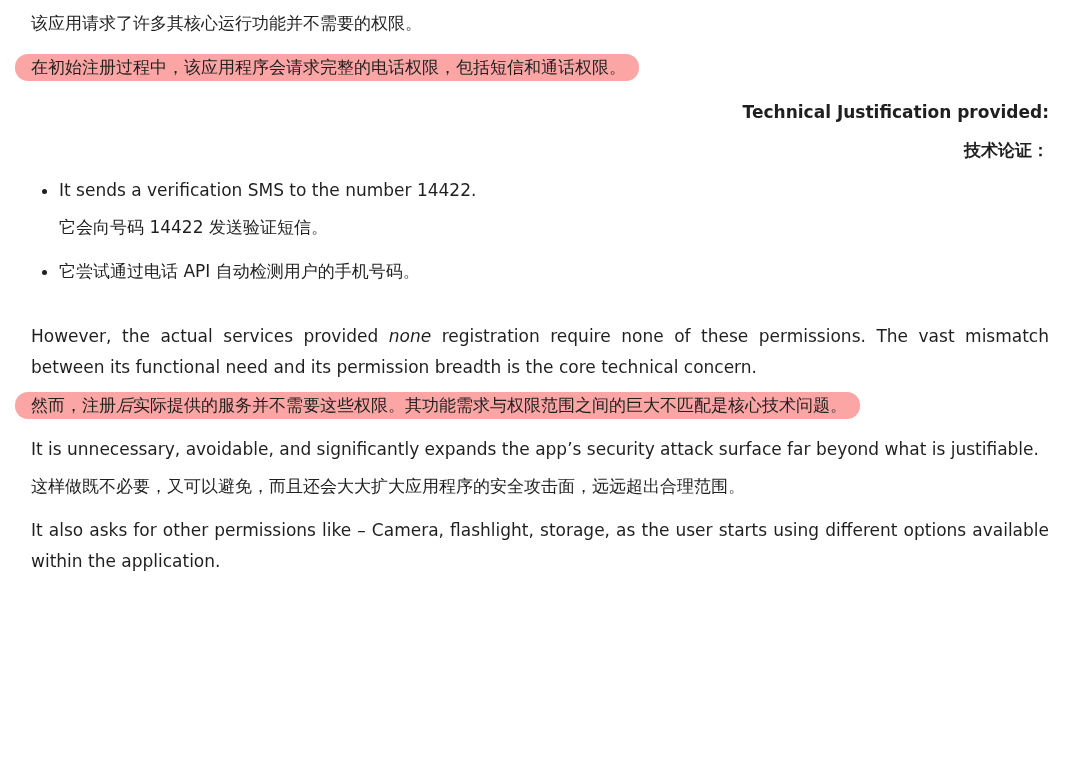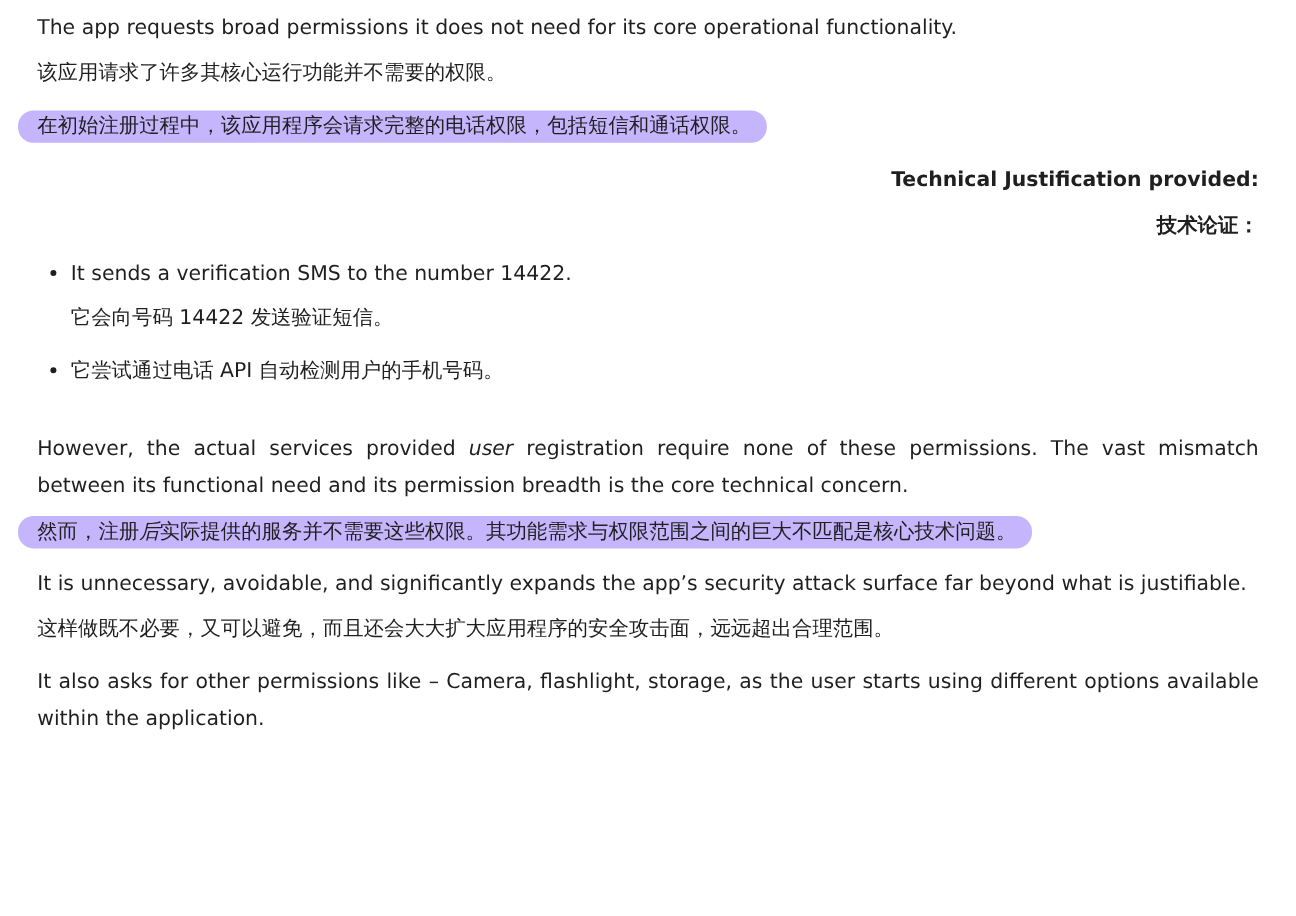--- a/index.html
+++ b/index.html
@@ -17,21 +17,21 @@
   }
   .para { line-height: 31px; }
   .justify { text-align: justify; }
   .bold { font-weight: 700; text-align: right; }
   .mb6  { margin-bottom: 6px; }
   .mb7  { margin-bottom: 7px; }
   .mb9  { margin-bottom: 9px; }
   .mb13 { margin-bottom: 13px; }
   .mb14 { margin-bottom: 14px; }
   .hl {
-    background: #c4b5fd;
+    background: #fca5a5;
     border-radius: 13px;
     padding: 3px 13px 4px 16px;
     margin-left: -16px;
     -webkit-box-decoration-break: clone;
     box-decoration-break: clone;
   }
   em { font-style: italic; }
   ul.bullet-list {
     list-style: disc outside;
     padding-left: 28px;
@@ -39,21 +39,20 @@
   }
   ul.bullet-list li { margin-bottom: 13px; }
   ul.bullet-list li:last-child { margin-bottom: 0; }
   .spacer { height: 34px; }
 </style>
 </head>
 <body>
 
 <div>
 
-  <p class="para mb7">The app requests broad permissions it does not need for its core operational functionality.</p>
 
   <p class="para mb13">该应用请求了许多其核心运行功能并不需要的权限。</p>
 
 
   <p class="para mb14"><span class="hl">在初始注册过程中，该应用程序会请求完整的电话权限，包括短信和通话权限。</span></p>
 
   <p class="para bold mb7">Technical Justification provided:</p>
 
   <p class="para bold mb9">技术论证：</p>
 
@@ -62,21 +61,21 @@
       <div class="para mb6">It sends a verification SMS to the number 14422.</div>
       <div class="para">它会向号码 14422 发送验证短信。</div>
     </li>
     <li>
       <div class="para">它尝试通过电话 API 自动检测用户的手机号码。</div>
     </li>
   </ul>
 
   <div class="spacer"></div>
 
-  <p class="para justify mb7"><span>However, the actual services provided </span><em>user</em><span> registration require none of these permissions. The vast mismatch between its functional need and its permission breadth is the core technical concern.</span></p>
+  <p class="para justify mb7"><span>However, the actual services provided </span><em>none</em><span> registration require none of these permissions. The vast mismatch between its functional need and its permission breadth is the core technical concern.</span></p>
 
   <p class="para mb13"><span class="hl"><span>然而，注册</span><em>后</em><span>实际提供的服务并不需要这些权限。其功能需求与权限范围之间的巨大不匹配是核心技术问题。</span></span></p>
 
   <p class="para mb6">It is unnecessary, avoidable, and significantly expands the app’s security attack surface far beyond what is justifiable.</p>
 
   <p class="para mb13">这样做既不必要，又可以避免，而且还会大大扩大应用程序的安全攻击面，远远超出合理范围。</p>
 
   <p class="para justify mb6">It also asks for other permissions like – Camera, flashlight, storage, as the user starts using different options available within the application.</p>
 
 

